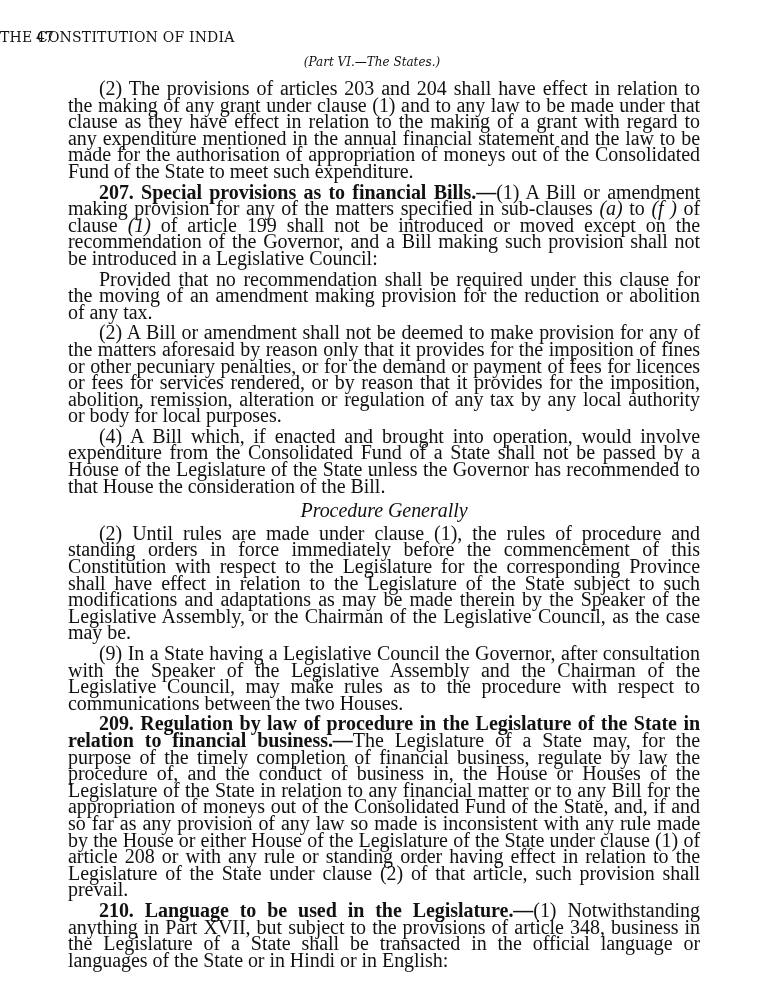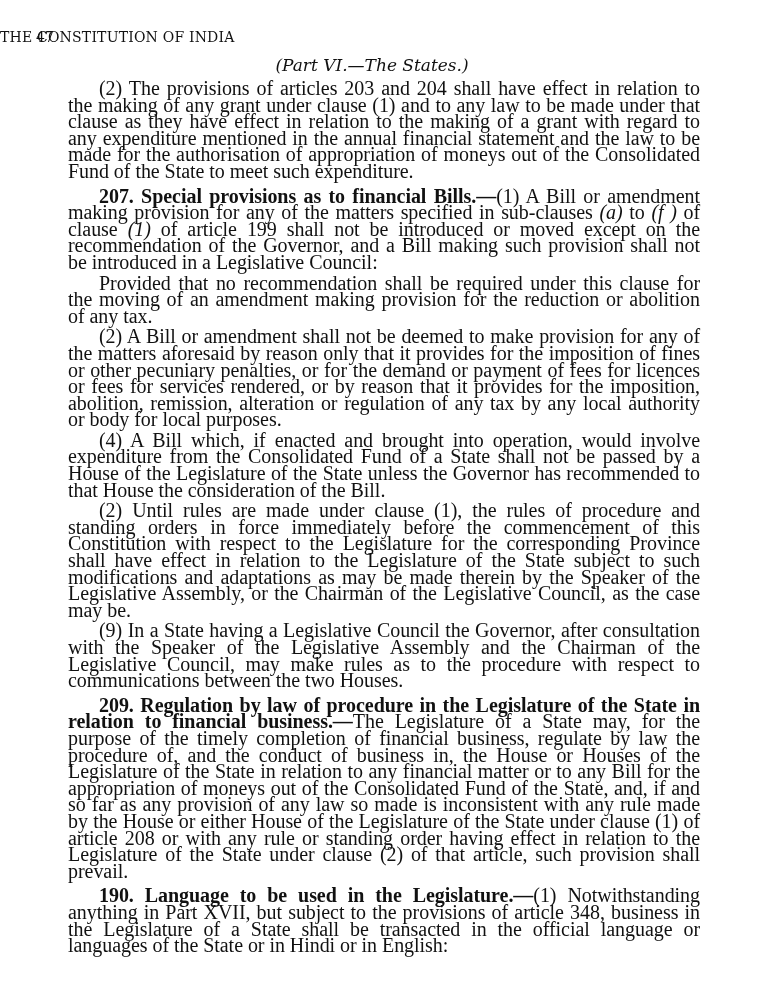--- a/index.html
+++ b/index.html
@@ -11,30 +11,30 @@
   .page-number {
     position: absolute; left: 36px; top: 29px;
     font-size: 14px; letter-spacing: 0;
   }
   .running-head {
     position: absolute; left: 0; width: 708px; top: 29px; text-align: left;
     font-size: 14px; letter-spacing: 0.2px;
   }
   .part-head {
     position: absolute; left: 0; width: 744px; top: 55px; text-align: center;
-    font-size: 17px; font-style: italic;
+    font-size: 12px; font-style: italic;
   }
   .body {
     position: absolute; left: 68px; top: 80px; width: 632px;
     font-family: "Liberation Serif", "DejaVu Serif", serif;
     font-size: 20px; line-height: 16.6px; text-align: justify;
     letter-spacing: -0.05px;
   }
   .body p { margin: 0 0 4px 0; text-indent: 31px; }
-  .body p.gap-lg { margin-top: 8px; }
+  .body p.gap-lg { margin-top: 0; }
   .body .heading-center {
     text-align: center; font-style: italic; text-indent: 0; margin: 8px 0 6px 0;
   }
   .body b { font-weight: bold; }
   .body i { font-style: italic; }
 </style>
 </head>
 <body>
 
 <div class="page-number">47</div>
@@ -44,21 +44,22 @@
 <div class="body">
 
   <p>(2) The provisions of articles 203 and 204 shall have effect in relation to the making of any grant under clause (1) and to any law to be made under that clause as they have effect in relation to the making of a grant with regard to any expenditure mentioned in the annual financial statement and the law to be made for the authorisation of appropriation of moneys out of the Consolidated Fund of the State to meet such expenditure.</p>
 
   <p class="gap-lg"><b>207. Special provisions as to financial Bills.—</b><span>(1) A Bill or amendment making provision for any of the matters specified in sub-clauses </span><i>(a)</i><span> to </span><i>(f )</i><span> of clause </span><i>(1)</i><span> of article 199 shall not be introduced or moved except on the recommendation of the Governor, and a Bill making such provision shall not be introduced in a Legislative Council:</span></p>
 
   <p>Provided that no recommendation shall be required under this clause for the moving of an amendment making provision for the reduction or abolition of any tax.</p>
   <p>(2) A Bill or amendment shall not be deemed to make provision for any of the matters aforesaid by reason only that it provides for the imposition of fines or other pecuniary penalties, or for the demand or payment of fees for licences or fees for services rendered, or by reason that it provides for the imposition, abolition, remission, alteration or regulation of any tax by any local authority or body for local purposes.</p>
   <p>(4) A Bill which, if enacted and brought into operation, would involve expenditure from the Consolidated Fund of a State shall not be passed by a House of the Legislature of the State unless the Governor has recommended to that House the consideration of the Bill.</p>
 
+  <p class="heading-center">Procedure Generally</p>
 
   <p>(2) Until rules are made under clause (1), the rules of procedure and standing orders in force immediately before the commencement of this Constitution with respect to the Legislature for the corresponding Province shall have effect in relation to the Legislature of the State subject to such modifications and adaptations as may be made therein by the Speaker of the Legislative Assembly, or the Chairman of the Legislative Council, as the case may be.</p>
   <p>(9) In a State having a Legislative Council the Governor, after consultation with the Speaker of the Legislative Assembly and the Chairman of the Legislative Council, may make rules as to the procedure with respect to communications between the two Houses.</p>
 
   <p class="gap-lg"><b>209. Regulation by law of procedure in the Legislature of the State in relation to financial business.—</b><span>The Legislature of a State may, for the purpose of the timely completion of financial business, regulate by law the procedure of, and the conduct of business in, the House or Houses of the Legislature of the State in relation to any financial matter or to any Bill for the appropriation of moneys out of the Consolidated Fund of the State, and, if and so far as any provision of any law so made is inconsistent with any rule made by the House or either House of the Legislature of the State under clause (1) of article 208 or with any rule or standing order having effect in relation to the Legislature of the State under clause (2) of that article, such provision shall prevail.</span></p>
 
-  <p class="gap-lg"><b>190. Language to be used in the Legislature.—</b><span>(1) Notwithstanding anything in Part XVII, but subject to the provisions of article 348, business in the Legislature of a State shall be transacted in the official language or languages of the State or in Hindi or in English:</span></p>
+  <p class="gap-lg"><b>210. Language to be used in the Legislature.—</b><span>(1) Notwithstanding anything in Part XVII, but subject to the provisions of article 348, business in the Legislature of a State shall be transacted in the official language or languages of the State or in Hindi or in English:</span></p>
 
 </div>
 
 </body></html>

